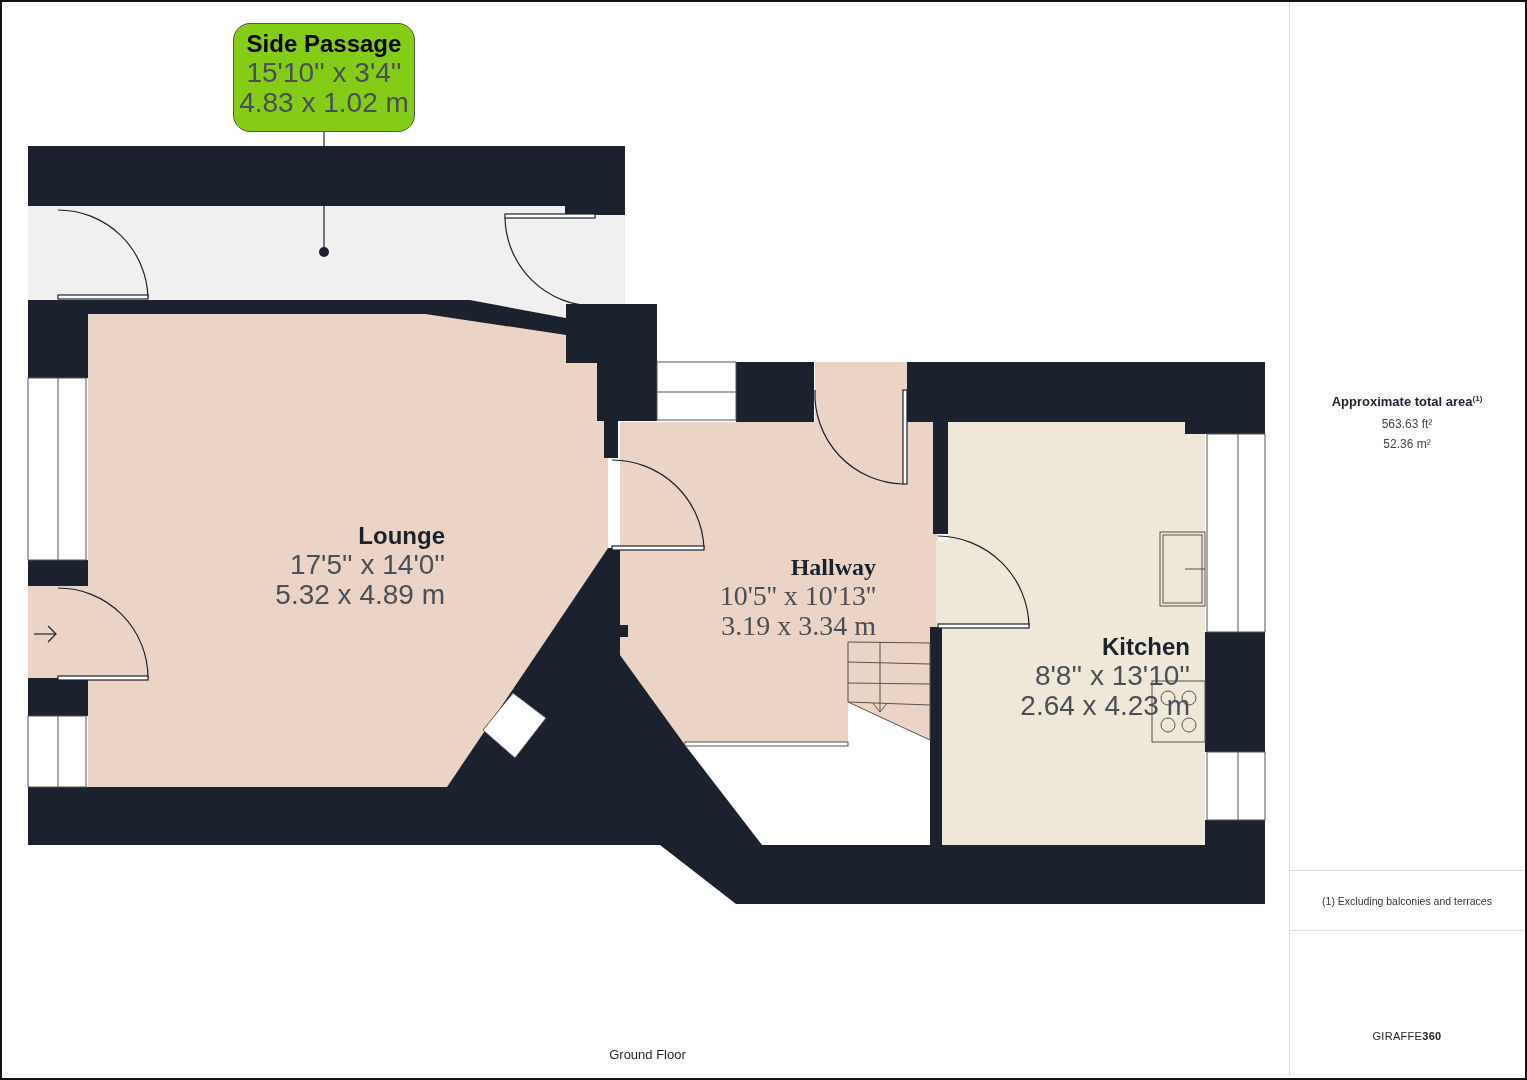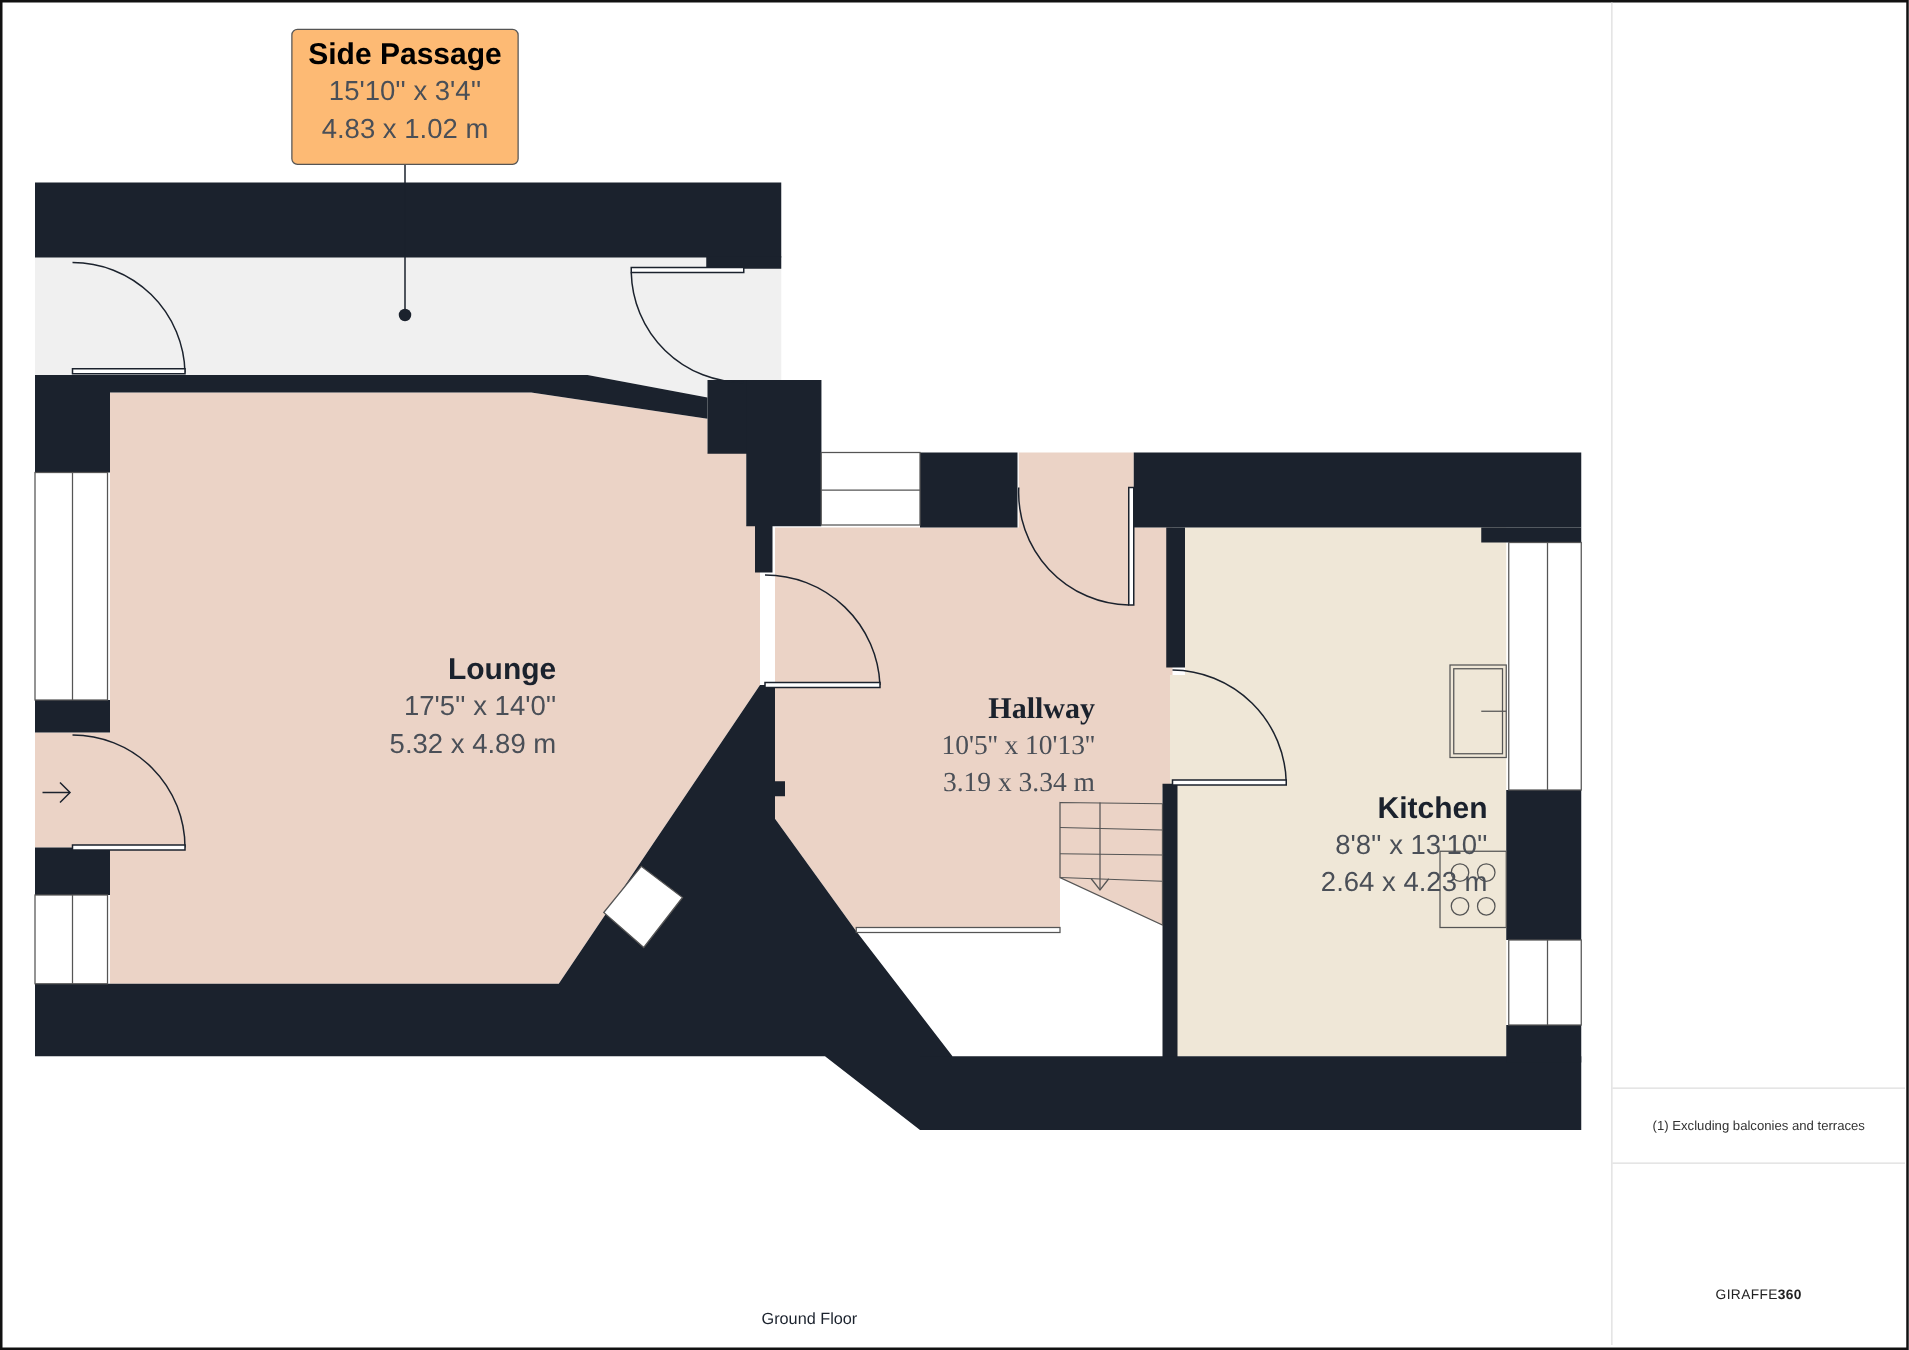--- a/index.html
+++ b/index.html
@@ -14,22 +14,22 @@
   .area-val2{font-size:12px;color:#444;margin-top:6px;}
   .div1{position:absolute;left:0;top:868px;width:234px;border-top:1px solid #ddd;}
   .div2{position:absolute;left:0;top:928px;width:234px;border-top:1px solid #ddd;}
   .footnote{position:absolute;left:0;top:893px;width:234px;text-align:center;font-size:10.5px;color:#333;}
   .disclaimer{position:absolute;left:14px;top:956px;width:206px;text-align:center;font-size:10.5px;line-height:15px;color:#333;}
   .brand{position:absolute;left:0;top:1028px;width:234px;text-align:center;font-size:11px;color:#222;letter-spacing:0.3px;}
   .brand b{font-weight:bold;}
   .floor-label{position:absolute;left:560px;top:1047px;width:175px;text-align:center;font-size:13px;font-weight:normal;color:#1b222d;}
   .room-label{position:absolute;text-align:right;color:#1b222d;}
   .room-name{font-size:24px;font-weight:bold;}
-  .room-dim{font-size:22px;color:#4a4f57;line-height:30px;}
-  .callout{position:absolute;left:233px;top:23px;width:180px;height:107px;border:1.5px solid #555;border-radius:5px;background:#fdba74;text-align:center;}
+  .room-dim{font-size:28px;color:#4a4f57;line-height:30px;}
+  .callout{position:absolute;left:233px;top:23px;width:180px;height:107px;border:1.5px solid #555;border-radius:17px;background:#84cc16;text-align:center;}
   .callout .room-name{margin-top:6px;}
 </style>
 </head>
 <body>
 
 <div class="frame"></div>
 
 <svg class="plan" width="1290" height="1080" viewBox="0 0 1290 1080">
 
   <rect x="28" y="205" width="597" height="95" fill="#f0f0f0"></rect>
@@ -145,17 +145,22 @@
 
 <div class="room-label" style="left:990px;top:633px;width:200px;">
   <div class="room-name">Kitchen</div>
   <div class="room-dim">8'8'' x 13'10''</div>
   <div class="room-dim">2.64 x 4.23 m</div>
 </div>
 
 <div class="floor-label">Ground Floor</div>
 
 <div class="sidepanel">
+  <div class="area-block">
+    <div class="area-title"><span>Approximate total area</span><sup>(1)</sup></div>
+    <div class="area-val">563.63 ft²</div>
+    <div class="area-val2">52.36 m²</div>
+  </div>
   <div class="div1"></div>
   <div class="footnote">(1) Excluding balconies and terraces</div>
   <div class="div2"></div>
   <div class="brand"><span>GIRAFFE</span><b>360</b></div>
 </div>
 
 </body></html>

